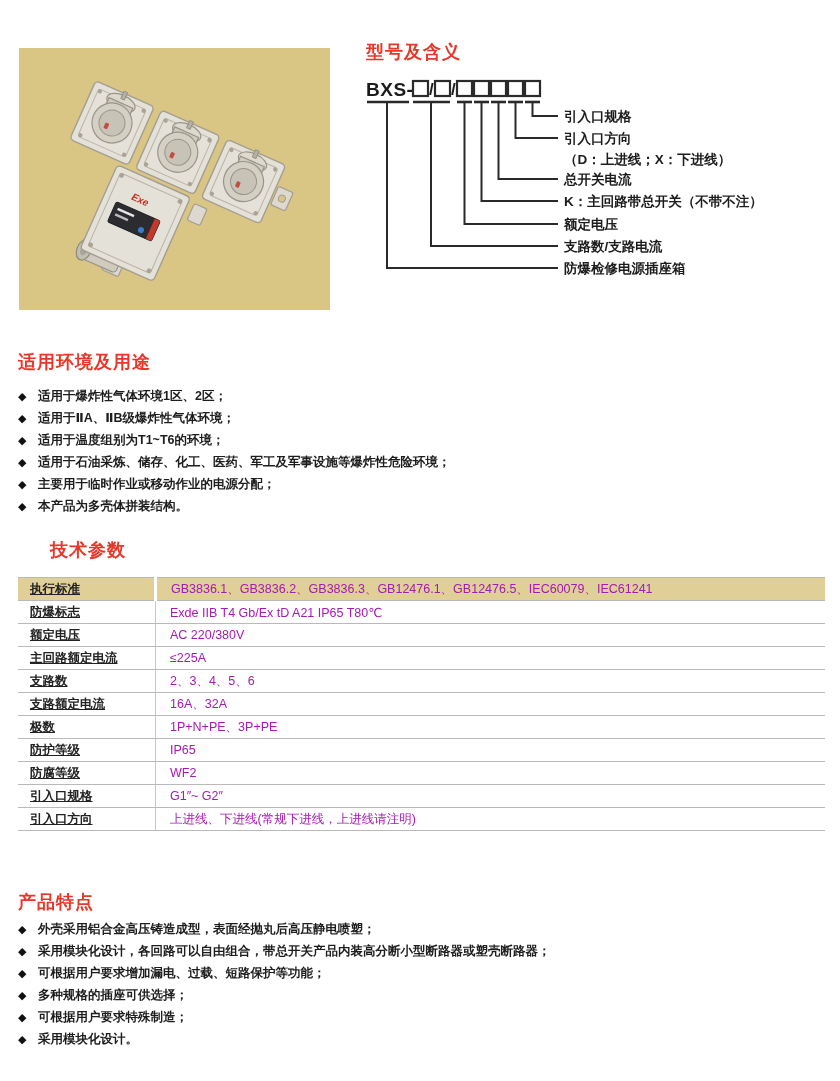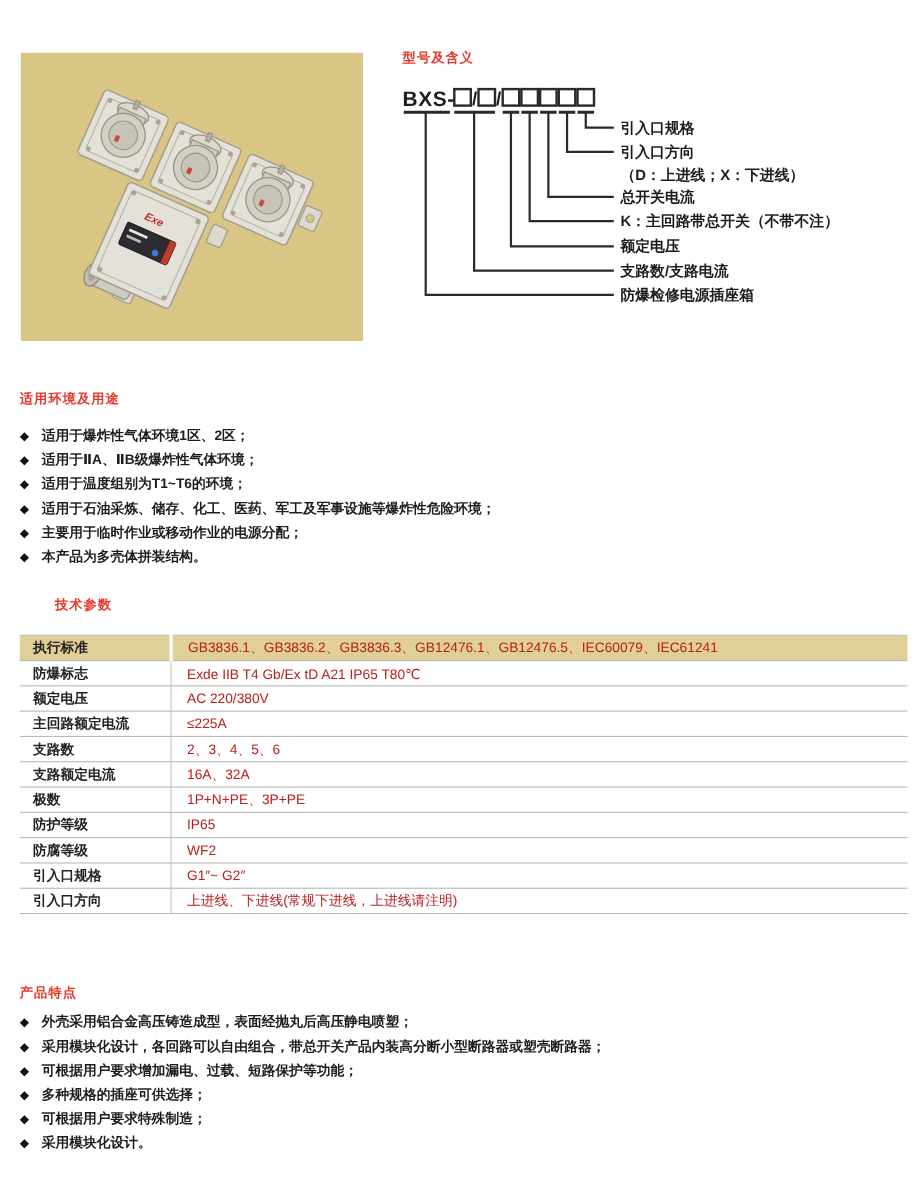--- a/index.html
+++ b/index.html
@@ -4,21 +4,21 @@
 <style>
   html,body{margin:0;padding:0;background:#ffffff;}
   body{font-family:"Liberation Sans","DejaVu Sans",sans-serif;}
   .canvas{position:relative;width:840px;height:1081px;background:#fff;overflow:hidden;}
 
   
   .photo{position:absolute;left:19px;top:48px;width:311px;height:262px;background:#d9c685;}
   .badge{position:absolute;left:252px;top:16px;width:84px;height:74px;z-index:5;}
 
   
-  .sec-title{position:absolute;margin:0;color:#e7372a;font-size:12px;font-weight:700;line-height:24px;letter-spacing:1px;}
+  .sec-title{position:absolute;margin:0;color:#e7372a;font-size:18px;font-weight:700;line-height:24px;letter-spacing:1px;}
   .model-title{left:366px;top:40px;}
   .usage-title{left:18px;top:350px;}
   .params-title{left:18px;top:538px;margin-left:32px;}
   .features-title{left:18px;top:890px;}
 
   
   .model-diagram{position:absolute;left:365px;top:73px;width:465px;height:215px;}
   .model-diagram svg{display:block;}
   .model-prefix{font-size:19px;font-weight:700;fill:#1c1c1c;letter-spacing:0.5px;}
   .model-slash{font-size:17px;font-weight:700;fill:#1c1c1c;}
@@ -31,22 +31,22 @@
   .blist{position:absolute;left:18px;margin:0;padding:0;list-style:none;}
   .usage-list{top:385px;}
   .features-list{top:918px;}
   .blist li{display:flex;align-items:center;height:22px;font-size:12.5px;font-weight:700;color:#1d1d1d;}
   .blist .diamond{width:20px;font-size:11px;color:#111;flex:0 0 20px;}
 
   
   .params-table-wrap{position:absolute;left:18px;top:577px;width:807px;}
   table.params{width:807px;border-collapse:collapse;table-layout:fixed;border-top:1px solid #b9b9b9;}
   table.params td{height:22px;padding:0;border-bottom:1px solid #b9b9b9;vertical-align:middle;}
-  table.params td.lbl{width:124px;padding-left:12px;font-size:12.5px;font-weight:700;color:#222;border-right:1px solid #c6c6c6;}
-  table.params td.val{padding-left:14px;font-size:12.5px;color:#b91c1c;}
+  table.params td.lbl{width:124px;padding-left:12px;font-size:12.5px;font-weight:700;color:#222;border-right:1px solid #c6c6c6;text-decoration:underline;}
+  table.params td.val{padding-left:14px;font-size:12.5px;color:#a21caf;}
   table.params tr.hdr td{background:#e0cf96;}
   table.params tr.hdr td.lbl{border-right:3px solid #ffffff;}
 
   
   .mod{fill:#e4e1d8;stroke:#a49e91;stroke-width:1.4;}
   .modin{fill:none;stroke:#b9b3a6;stroke-width:1;}
   .sock1{fill:#d4d0c4;stroke:#99948a;stroke-width:1.2;}
   .sock2{fill:#c7c3b6;stroke:#99948a;stroke-width:1;}
   .sockcap{fill:#dcd9cd;stroke:#99948a;stroke-width:1.2;}
   .screw{fill:#aaa497;}

